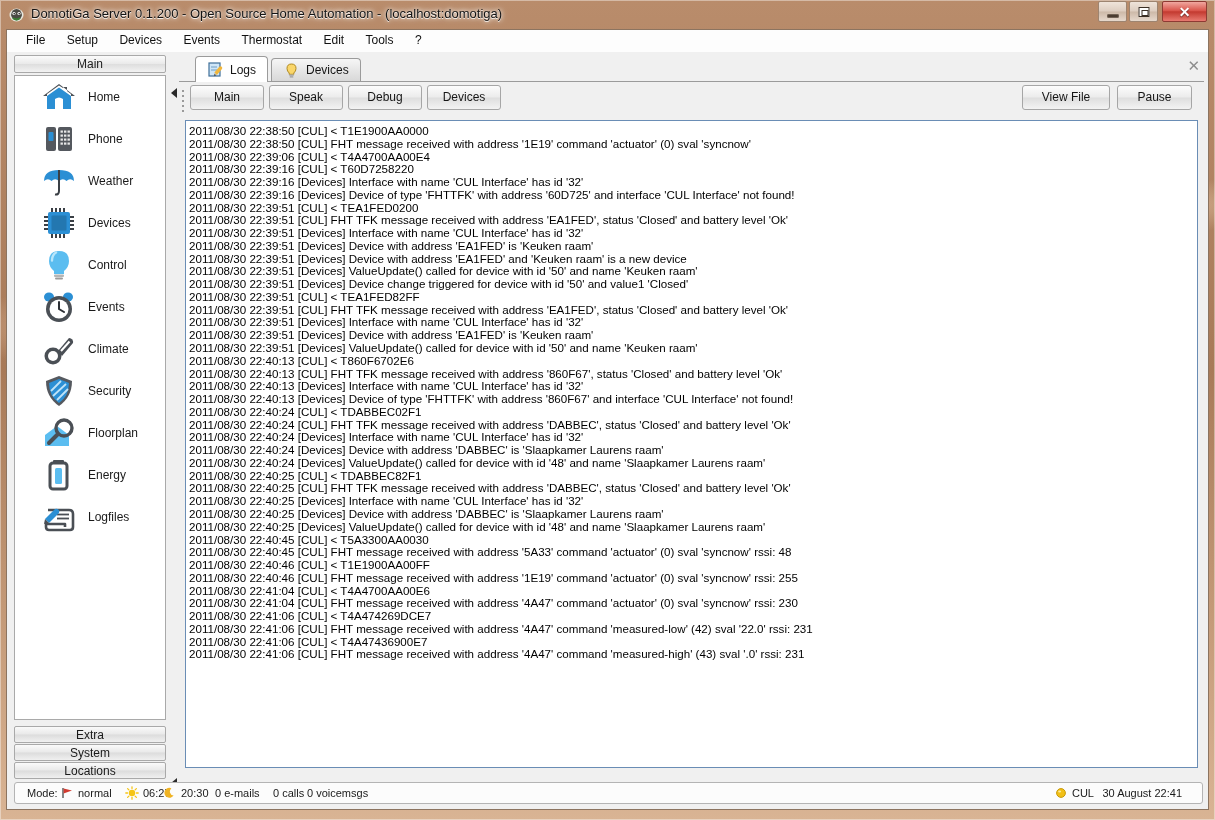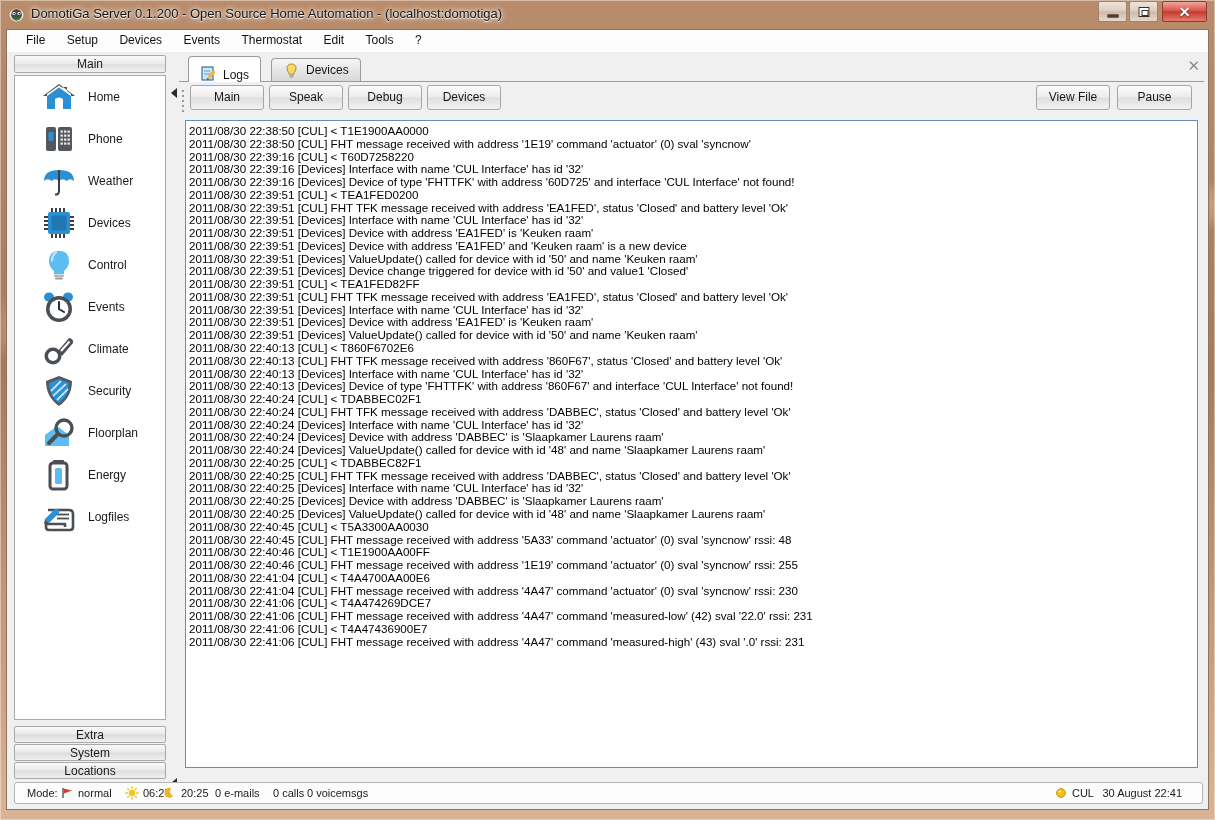--- a/index.html
+++ b/index.html
@@ -134,21 +134,21 @@
     font-size: 12px; color: #151515;
     border: 1px solid #9b9b9b; border-bottom: none;
     border-radius: 4px 4px 0 0; cursor: default;
   }
   .tab.active { background: #fff; top: 0; height: 26px; z-index: 3; border-color: #9b9b9b; }
   .tab.inactive {
     background: linear-gradient(180deg, #f6f6f6 0%, #e5e5e5 55%, #d8d8d8 100%);
     top: 2px; height: 23px; z-index: 1;
   }
   .tab-icon { width: 17px; height: 17px; position: relative; margin-right: 6px; }
-  #tab-logs { left: 9px; align-items: flex-end; }
+  #tab-logs { left: 16px; }
   #tab-devices { left: 92px; }
   #tab-rule {
     position: absolute; left: 0; top: 25px; width: 1025px; height: 1px;
     background: #9b9b9b; z-index: 2;
   }
   #tab-close {
     position: absolute; right: 4px; top: 3px;
     font-size: 15px; color: #8d8d8d; cursor: default; line-height: 1;
     font-family: "DejaVu Sans", sans-serif;
   }
@@ -163,21 +163,21 @@
   .tbtn {
     position: absolute; top: 0; height: 25px; line-height: 23px;
     text-align: center; font-size: 12px; color: #161616;
     background: linear-gradient(180deg, #fcfcfc 0%, #ececec 48%, #dedede 52%, #f3f3f3 100%);
     border: 1px solid #a6a6a6; border-radius: 3px; cursor: default;
   }
   #tb-main    { left: 11px;  width: 74px; }
   #tb-speak   { left: 90px;  width: 74px; }
   #tb-debug   { left: 169px; width: 74px; }
   #tb-devices { left: 248px; width: 74px; }
-  #tb-viewfile{ right: 94px; width: 74px; }
+  #tb-viewfile{ right: 94px; width: 88px; }
   #tb-pause   { right: 12px; width: 75px; }
 
   
   #logbox {
     position: absolute; left: 6px; top: 64px;
     width: 1013px; height: 648px;
     background: #fff;
     border: 1px solid #6a8db5;
     overflow: hidden;
     padding: 4px 0 0 3px;
@@ -476,20 +476,21 @@
         <div class="tbtn" id="tb-speak">Speak</div>
         <div class="tbtn" id="tb-debug">Debug</div>
         <div class="tbtn" id="tb-devices">Devices</div>
         <div class="tbtn" id="tb-viewfile">View File</div>
         <div class="tbtn" id="tb-pause">Pause</div>
       </div>
 
       <div id="logbox">
           <div class="logline">2011/08/30 22:38:50 [CUL] &lt; T1E1900AA0000</div>
           <div class="logline">2011/08/30 22:38:50 [CUL] FHT message received with address '1E19' command 'actuator' (0) sval 'syncnow'</div>
+          <div class="logline">2011/08/30 22:39:06 [CUL] &lt; T4A4700AA00E4</div>
           <div class="logline">2011/08/30 22:39:16 [CUL] &lt; T60D7258220</div>
           <div class="logline">2011/08/30 22:39:16 [Devices] Interface with name 'CUL Interface' has id '32'</div>
           <div class="logline">2011/08/30 22:39:16 [Devices] Device of type 'FHTTFK' with address '60D725' and interface 'CUL Interface' not found!</div>
           <div class="logline">2011/08/30 22:39:51 [CUL] &lt; TEA1FED0200</div>
           <div class="logline">2011/08/30 22:39:51 [CUL] FHT TFK message received with address 'EA1FED', status 'Closed' and battery level 'Ok'</div>
           <div class="logline">2011/08/30 22:39:51 [Devices] Interface with name 'CUL Interface' has id '32'</div>
           <div class="logline">2011/08/30 22:39:51 [Devices] Device with address 'EA1FED' is 'Keuken raam'</div>
           <div class="logline">2011/08/30 22:39:51 [Devices] Device with address 'EA1FED' and 'Keuken raam' is a new device</div>
           <div class="logline">2011/08/30 22:39:51 [Devices] ValueUpdate() called for device with id '50' and name 'Keuken raam'</div>
           <div class="logline">2011/08/30 22:39:51 [Devices] Device change triggered for device with id '50' and value1 'Closed'</div>
@@ -556,21 +557,21 @@
         </span>
         <span>06:27</span>
       </div>
 
       <div class="sb-cell" id="sb-sunset">
         <span class="sb-ico">
           <svg viewBox="0 0 14 14" width="14" height="14">
             <path d="M10.6 9.6 A5 5 0 1 1 8.4 2.2 A4.2 4.2 0 0 0 10.6 9.6Z" fill="#f0b323"></path>
           </svg>
         </span>
-        <span>20:25</span>
+        <span>20:30</span>
       </div>
 
       <div class="sb-cell" id="sb-email">0 e-mails</div>
       <div class="sb-cell" id="sb-calls">0 calls</div>
       <div class="sb-cell" id="sb-voice">0 voicemsgs</div>
 
       <div class="sb-cell" id="sb-cul">
         <span class="sb-ico">
           <svg viewBox="0 0 14 14" width="14" height="14">
             <circle cx="7" cy="7" r="4.4" fill="#f2c017" stroke="#c99a08" stroke-width="1"></circle>

